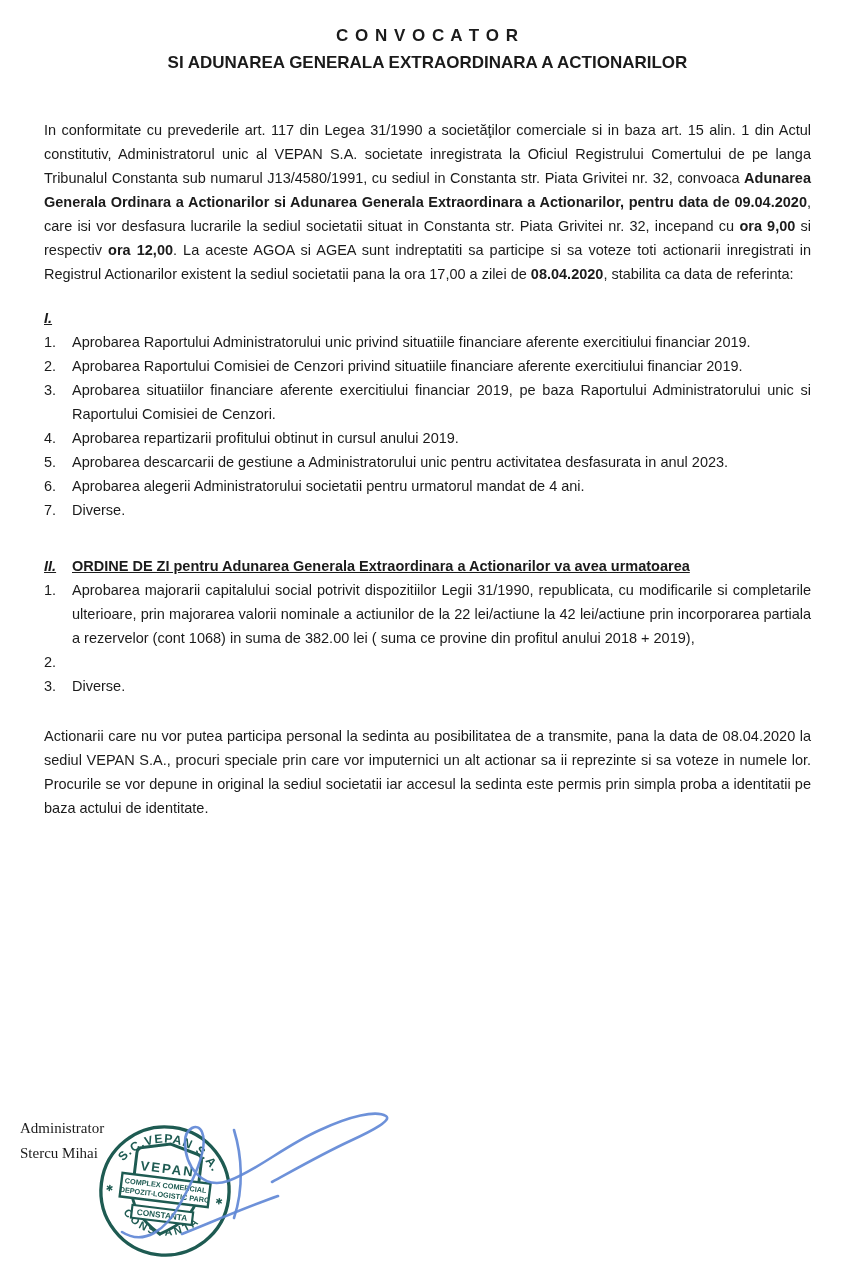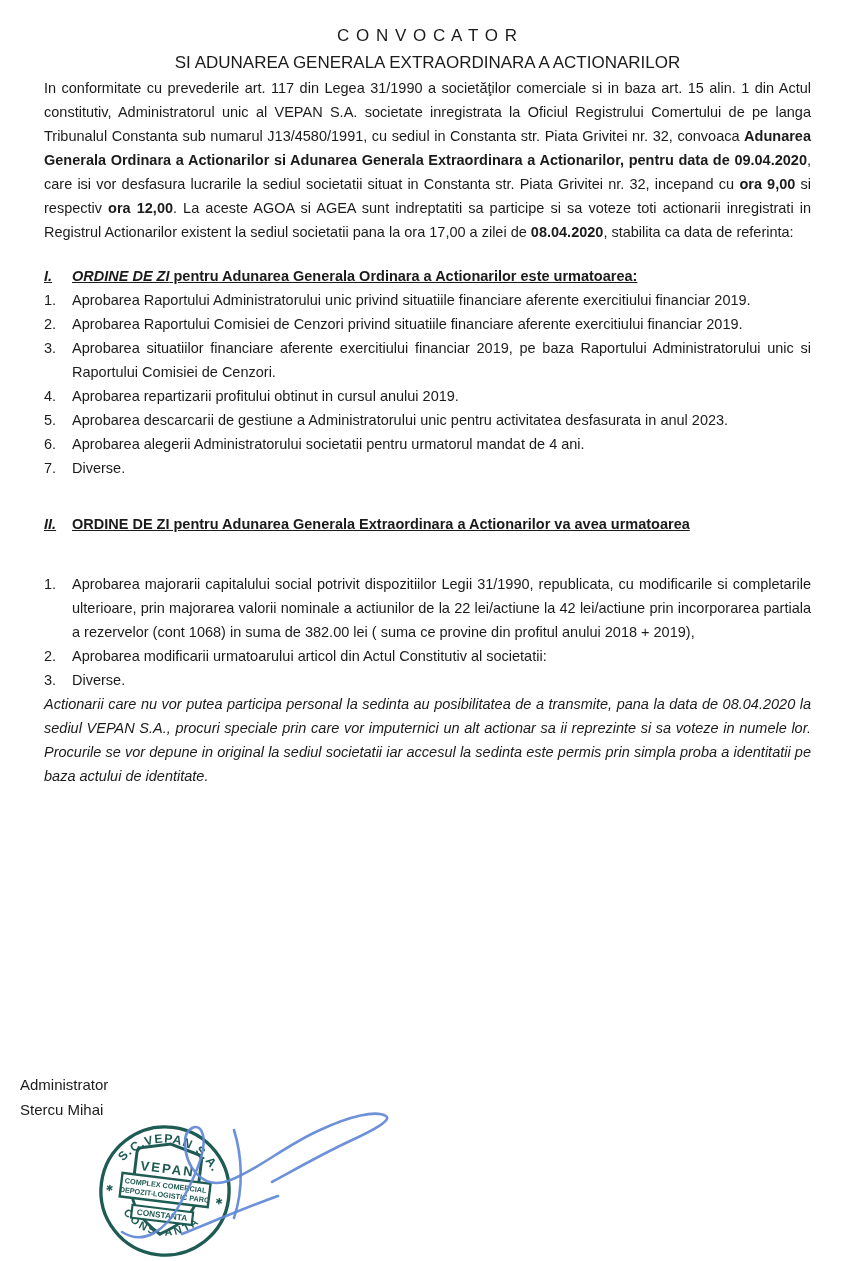--- a/index.html
+++ b/index.html
@@ -9,36 +9,36 @@
   }
   *{margin:0;padding:0;box-sizing:border-box;}
   html,body{background:#ffffff;}
   body{
     width:855px;height:1261px;position:relative;overflow:hidden;
     font-family:"Liberation Sans",sans-serif;
     color:var(--ink);
     font-size:14.5px;line-height:24px;
   }
   .page{padding:22px 44px 0 44px;}
-  .title-block{text-align:center;font-weight:normal;font-size:17px;line-height:27px;}
+  .title-block{text-align:center;font-weight:bold;font-size:17px;line-height:27px;}
   .title-line{white-space:pre-wrap;}
   .title-line.spaced{letter-spacing:1px;}
   .para{text-align:justify;white-space:normal;}
-  .intro{}
+  .intro{margin-top:42px;}
   .b{font-weight:bold;}
   .sec-head{display:flex;font-weight:bold;margin-top:20px;}
   .sec-head .num{flex:0 0 28px;font-style:italic;text-decoration:underline;}
   .sec-head .head-txt{text-decoration:underline;}
   .sec-head .head-it{font-style:italic;}
-  .sec2{margin-top:32px;margin-bottom:36px;align-items:flex-end;}
+  .sec2{margin-top:32px;align-items:flex-end;}
   .item{display:flex;}
   .item .num{flex:0 0 28px;}
   .item .txt{flex:1;text-align:justify;}
-  .closing{font-style:italic;}
-  .footer{position:absolute;left:20px;top:1072px;line-height:25px;font-size:15px;}
+  .closing{margin-top:26px;}
+  .footer{position:absolute;left:20px;top:1116px;line-height:25px;font-size:15px;font-family:Liberation Serif, serif;}
   .stamp-wrap{position:absolute;left:96px;top:1122px;width:138px;height:138px;transform:rotate(7deg);}
   .sig-wrap{position:absolute;left:112px;top:1094px;width:290px;height:165px;}
   svg text{font-family:"Liberation Sans",sans-serif;}
   .sc{fill:var(--stamp);}
   .sk{stroke:var(--stamp);}
   .sigline{stroke:var(--sig);fill:none;stroke-width:2.6;stroke-linecap:round;opacity:.92;}
 </style>
 </head>
 <body>
 
@@ -46,21 +46,20 @@
 
   <div class="title-block">
     <div class="title-line spaced">C O N V O C A T O R</div>
     <div class="title-line">SI ADUNAREA GENERALA EXTRAORDINARA A ACTIONARILOR</div>
   </div>
 
   <p class="para intro"><span>In conformitate cu prevederile art. 117 din Legea 31/1990 a societăţilor comerciale si in baza art. 15 alin. 1 din Actul constitutiv, Administratorul unic al VEPAN S.A. societate inregistrata la Oficiul Registrului Comertului de pe langa Tribunalul Constanta sub numarul J13/4580/1991, cu sediul in Constanta str. Piata Grivitei nr. 32, convoaca </span><span class="b">Adunarea Generala Ordinara a Actionarilor si Adunarea Generala Extraordinara a Actionarilor, pentru data de 09.04.2020</span><span>, care isi vor desfasura lucrarile la sediul societatii situat in Constanta str. Piata Grivitei nr. 32, incepand cu </span><span class="b">ora 9,00</span><span> si respectiv </span><span class="b">ora 12,00</span><span>. La aceste AGOA si AGEA sunt indreptatiti sa participe si sa voteze toti actionarii inregistrati in Registrul Actionarilor existent la sediul societatii pana la ora 17,00 a zilei de </span><span class="b">08.04.2020</span><span>, stabilita ca data de referinta:</span></p>
 
   <div class="sec-head">
     <span class="num">I.</span>
-    <span class="head-txt"><span class="head-it">ORDINE DE ZI</span><span>  pentru Adunarea Generala Ordinara a Actionarilor este urmatoarea:</span></span>
   </div>
 
   <div class="item">
       <span class="num">1.</span>
       <span class="txt">Aprobarea Raportului Administratorului unic privind situatiile financiare aferente exercitiului financiar 2019.</span>
     </div>
   <div class="item">
       <span class="num">2.</span>
       <span class="txt">Aprobarea Raportului Comisiei de Cenzori privind situatiile financiare aferente exercitiului financiar 2019.</span>
     </div>
@@ -90,21 +89,20 @@
     <span class="head-txt">ORDINE DE ZI  pentru Adunarea Generala Extraordinara a Actionarilor va avea urmatoarea</span>
   </div>
 
   <div class="item">
       <span class="num">1.</span>
       <span class="txt"><span>Aprobarea majorarii capitalului social potrivit dispozitiilor Legii 31/1990, republicata, cu modificarile si completarile ulterioare, prin majorarea valorii nominale a actiunilor de la 22 lei/actiune la 42 lei/actiune prin incorporarea partiala a rezervelor  (cont 1068) in suma de 382.00 lei ( suma ce provine din profitul anului 2018 + 2019),</span></span>
     </div>
   <div class="item">
       <span class="num">2.</span>
       <span class="txt">
-        <div>Aprobarea modificarii urmatoarului articol din Actul Constitutiv al societatii:</div>
       </span>
     </div>
   <div class="item">
       <span class="num">3.</span>
       <span class="txt"><span>Diverse.</span></span>
     </div>
 
   <p class="para closing">Actionarii care nu vor putea participa personal la sedinta au posibilitatea de a transmite, pana la data de 08.04.2020 la sediul VEPAN S.A., procuri speciale prin care vor imputernici un alt actionar sa ii reprezinte si sa voteze in numele lor. Procurile se vor depune in original la sediul societatii iar accesul la sedinta este permis prin simpla proba a identitatii pe baza actului de identitate.</p>
 
 </div>

